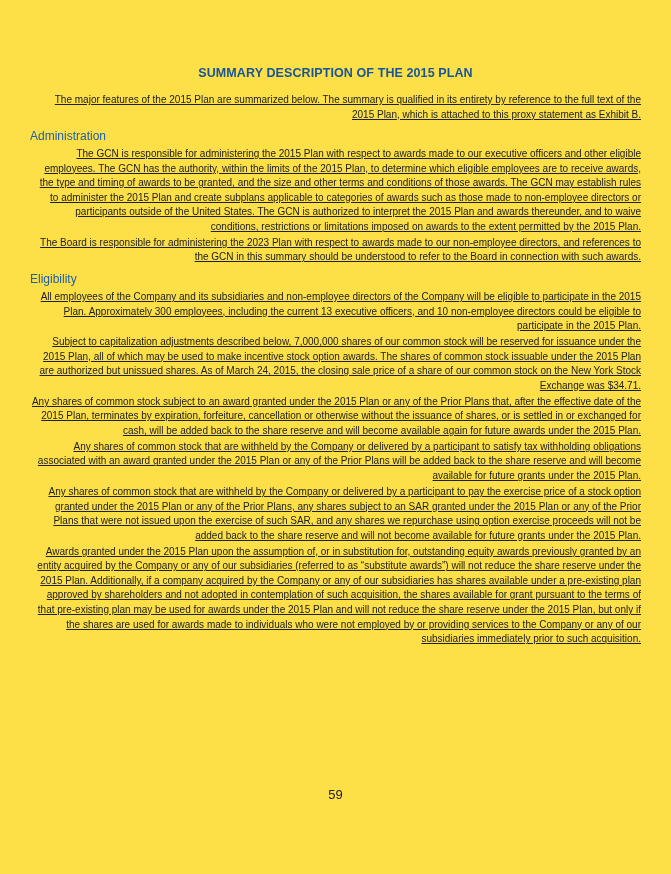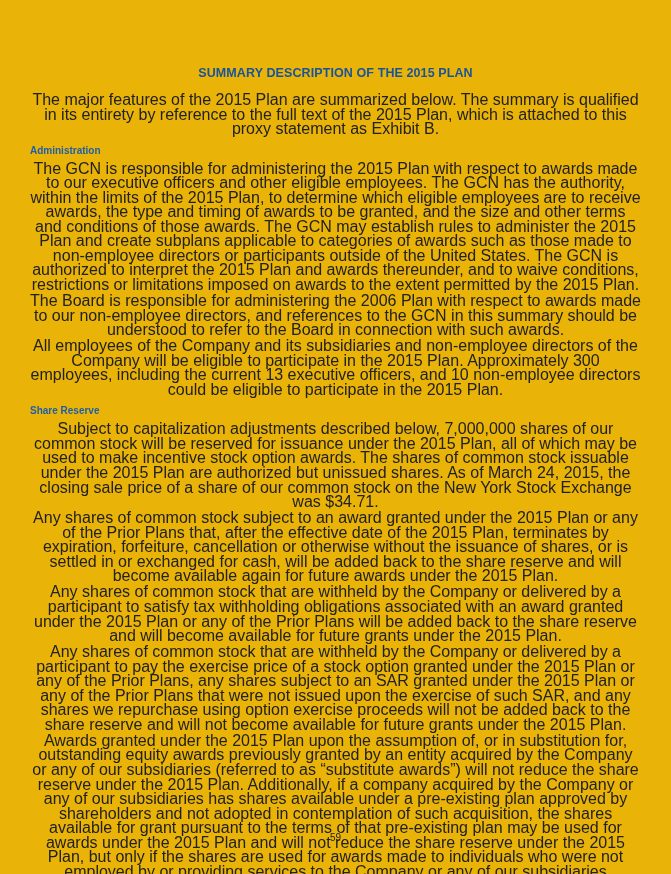--- a/index.html
+++ b/index.html
@@ -5,80 +5,80 @@
   :root{
     --title-color:#17549B;
     --heading-color:#1E5FA8;
     --body-color:#212121;
   }
   html,body{margin:0;padding:0;background:#ffffff;}
   .page{
     position:relative;
     width:671px;
     height:874px;
-    background:#eab308;
+    background:#fde047;
     font-family:"Liberation Sans", sans-serif;
     color:var(--body-color);
     overflow:hidden;
     box-sizing:border-box;
     padding:66px 30px 0 30px;
   }
   .doc-title{
     margin:0 0 12px 0;
     text-align:center;
     font-size:12.5px;
     font-weight:bold;
     line-height:15px;
     color:var(--title-color);
     letter-spacing:0.1px;
   }
   .body-text p{
     margin:0 0 1.5px 0;
-    font-size:16px;
+    font-size:10px;
     line-height:14.55px;
-    text-align:center;
+    text-align:right;
+    text-decoration:underline;
   }
   h2.section-heading{
     margin:6px 0 3px 0;
-    font-size:10px;
+    font-size:12px;
     line-height:16px;
-    font-weight:bold;
+    font-weight:normal;
     color:var(--heading-color);
   }
   .page-footer{
     position:absolute;
     top:788px;
     left:0;
     width:611px; 
     margin-left:30px;
     text-align:center;
-    font-size:10px;
+    font-size:13px;
     line-height:14px;
     color:var(--body-color);
-    margin-top:43px;
   }
 </style>
 </head>
 <body>
 
 <div class="page">
 
   <h1 class="doc-title">SUMMARY DESCRIPTION OF THE 2015 PLAN</h1>
 
   <div class="body-text">
 
     <p>The major features of the 2015 Plan are summarized below. The summary is qualified in its entirety by reference to the full text of the 2015 Plan, which is attached to this proxy statement as Exhibit B.</p>
 
     <h2 class="section-heading">Administration</h2>
     <p>The GCN is responsible for administering the 2015 Plan with respect to awards made to our executive officers and other eligible employees. The GCN has the authority, within the limits of the 2015 Plan, to determine which eligible employees are to receive awards, the type and timing of awards to be granted, and the size and other terms and conditions of those awards. The GCN may establish rules to administer the 2015 Plan and create subplans applicable to categories of awards such as those made to non-employee directors or participants outside of the United States. The GCN is authorized to interpret the 2015 Plan and awards thereunder, and to waive conditions, restrictions or limitations imposed on awards to the extent permitted by the 2015 Plan.</p>
-    <p>The Board is responsible for administering the 2006 Plan with respect to awards made to our non-employee directors, and references to the GCN in this summary should be understood to refer to the Board in connection with such awards.</p>
+    <p>The Board is responsible for administering the 2023 Plan with respect to awards made to our non-employee directors, and references to the GCN in this summary should be understood to refer to the Board in connection with such awards.</p>
 
+    <h2 class="section-heading">Eligibility</h2>
     <p>All employees of the Company and its subsidiaries and non-employee directors of the Company will be eligible to participate in the 2015 Plan. Approximately 300 employees, including the current 13 executive officers, and 10 non-employee directors could be eligible to participate in the 2015 Plan.</p>
 
-    <h2 class="section-heading">Share Reserve</h2>
     <p>Subject to capitalization adjustments described below, 7,000,000 shares of our common stock will be reserved for issuance under the 2015 Plan, all of which may be used to make incentive stock option awards. The shares of common stock issuable under the 2015 Plan are authorized but unissued shares. As of March 24, 2015, the closing sale price of a share of our common stock on the New York Stock Exchange was $34.71.</p>
 
     <p>Any shares of common stock subject to an award granted under the 2015 Plan or any of the Prior Plans that, after the effective date of the 2015 Plan, terminates by expiration, forfeiture, cancellation or otherwise without the issuance of shares, or is settled in or exchanged for cash, will be added back to the share reserve and will become available again for future awards under the 2015 Plan.</p>
     <p>Any shares of common stock that are withheld by the Company or delivered by a participant to satisfy tax withholding obligations associated with an award granted under the 2015 Plan or any of the Prior Plans will be added back to the share reserve and will become available for future grants under the 2015 Plan.</p>
     <p>Any shares of common stock that are withheld by the Company or delivered by a participant to pay the exercise price of a stock option granted under the 2015 Plan or any of the Prior Plans, any shares subject to an SAR granted under the 2015 Plan or any of the Prior Plans that were not issued upon the exercise of such SAR, and any shares we repurchase using option exercise proceeds will not be added back to the share reserve and will not become available for future grants under the 2015 Plan.</p>
     <p>Awards granted under the 2015 Plan upon the assumption of, or in substitution for, outstanding equity awards previously granted by an entity acquired by the Company or any of our subsidiaries (referred to as “substitute awards”) will not reduce the share reserve under the 2015 Plan. Additionally, if a company acquired by the Company or any of our subsidiaries has shares available under a pre-existing plan approved by shareholders and not adopted in contemplation of such acquisition, the shares available for grant pursuant to the terms of that pre-existing plan may be used for awards under the 2015 Plan and will not reduce the share reserve under the 2015 Plan, but only if the shares are used for awards made to individuals who were not employed by or providing services to the Company or any of our subsidiaries immediately prior to such acquisition.</p>
 
   </div>
 
   <div class="page-footer">59</div>

